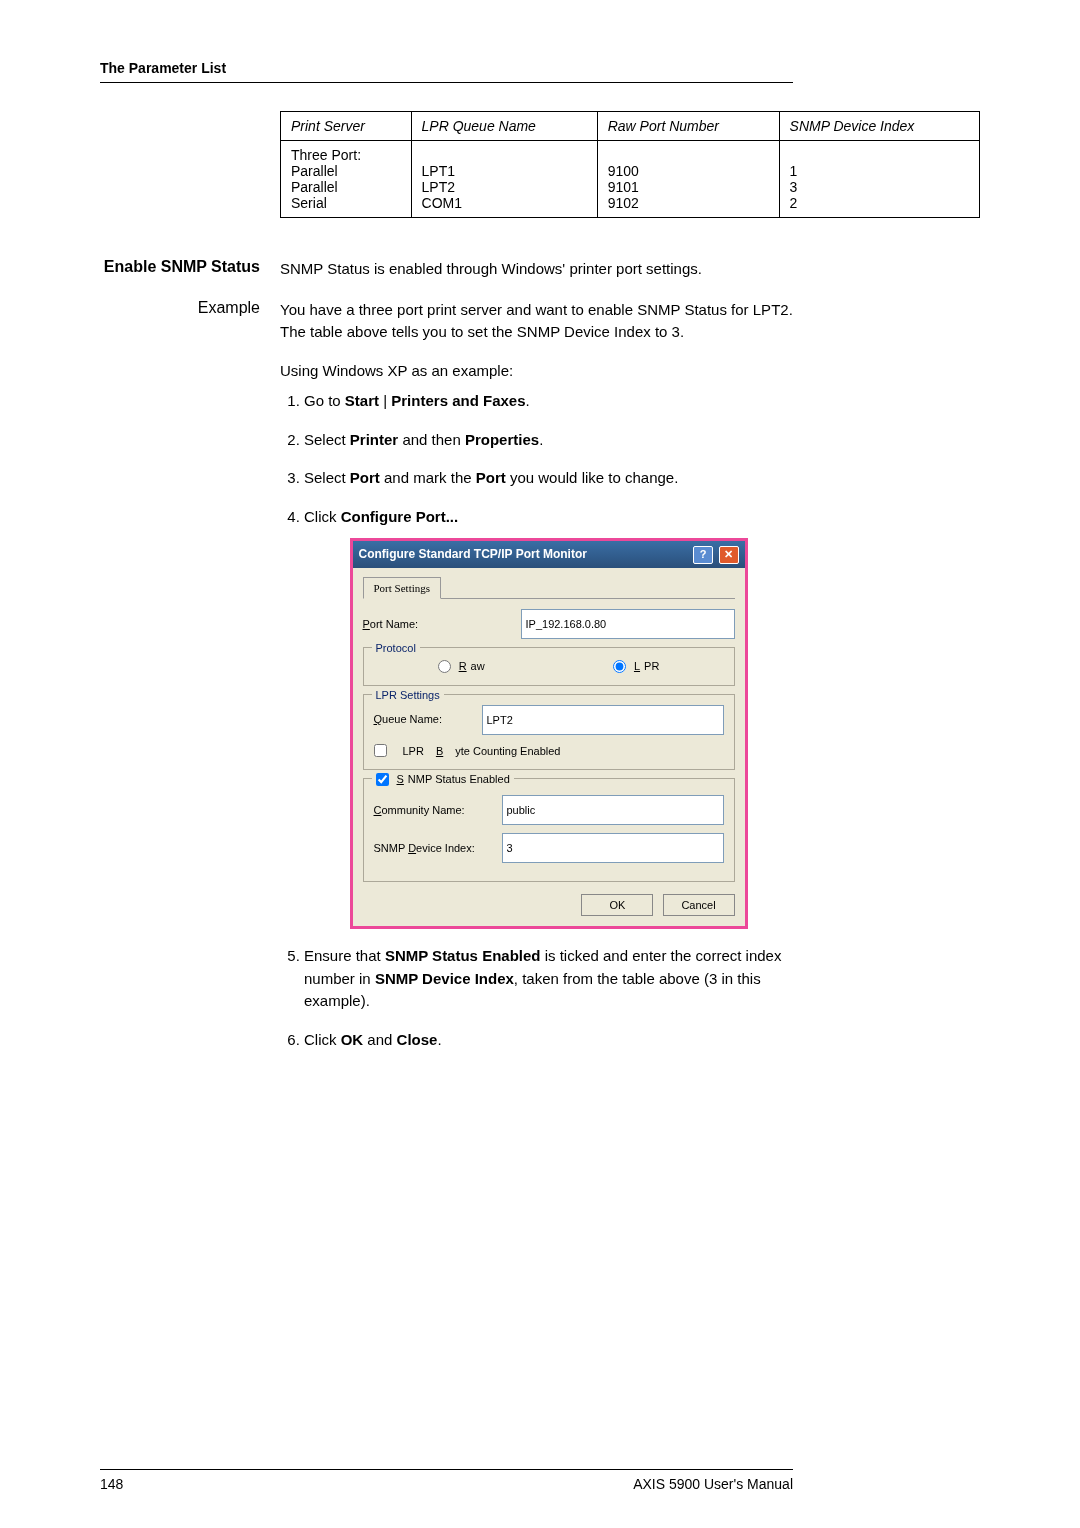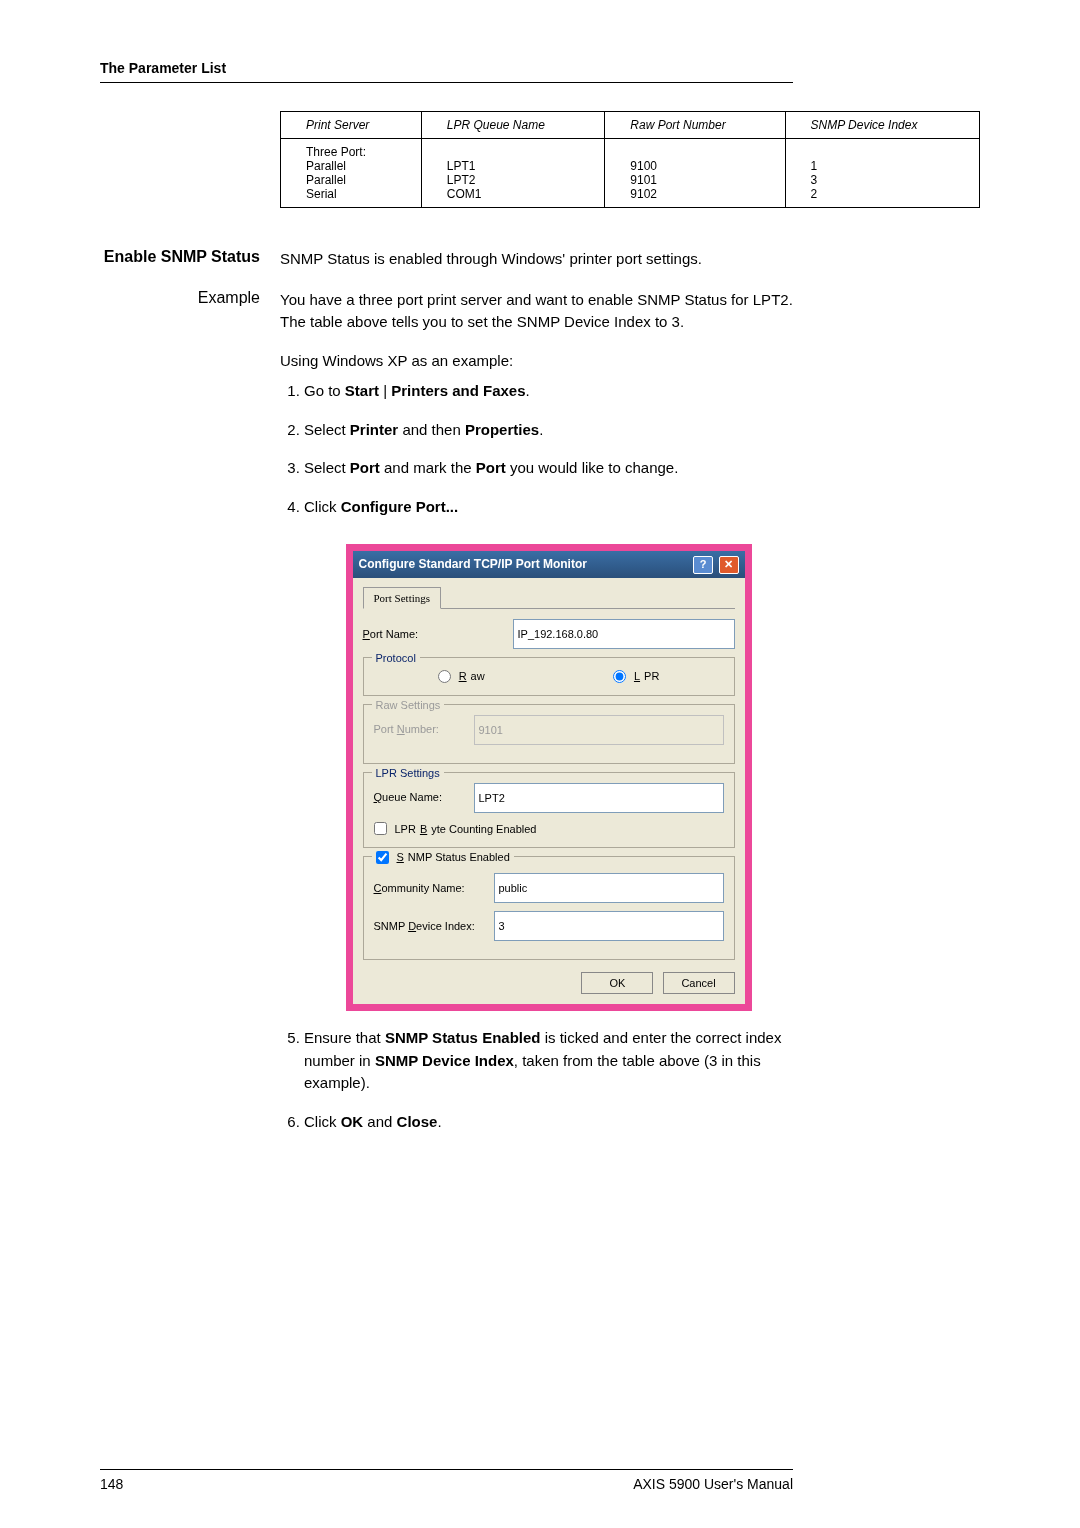--- a/index.html
+++ b/index.html
@@ -29,22 +29,22 @@
     margin: 0 0 28px 0;
   }
   .data-table {
     margin-left: 180px;
     width: 700px;
     border-collapse: collapse;
     margin-bottom: 40px;
   }
   .data-table th, .data-table td {
     border: 1px solid #000;
-    font-size: 12px;
-    padding: 6px 25px;
+    font-size: 14px;
+    padding: 6px 10px;
     text-align: left;
     vertical-align: top;
   }
   .data-table th {
     font-weight: 400;
     font-style: italic;
   }
   .block {
     display: flex;
     margin-bottom: 18px;
@@ -74,25 +74,24 @@
     margin-bottom: 16px;
   }
   .bold { font-weight: 700; }
   .dialog-wrap {
     display: flex;
     justify-content: center;
     margin: 10px 0 16px 0;
   }
   .dlg {
     width: 392px;
-    border: 7px solid #ec4899;
+    border: 3px solid #ec4899;
     font-family: Tahoma, Arial, sans-serif;
     font-size: 11px;
     background: #ece9d8;
-    margin-top: 16px;
   }
   .dlg-title {
     background: linear-gradient(#3a6ea5, #2a4f7a);
     color: #fff;
     font-weight: 700;
     font-size: 12px;
     padding: 4px 6px;
     display: flex;
     justify-content: space-between;
     align-items: center;
@@ -126,20 +125,21 @@
     border-bottom: 1px solid #ece9d8;
     padding: 2px 10px;
     position: relative;
     top: 1px;
     font-family: Liberation Serif, serif;
   }
   .form-row {
     display: flex;
     align-items: center;
     margin-bottom: 8px;
+    gap: 8px;
   }
   .form-row label {
     width: 150px;
   }
   .underline { text-decoration: underline; }
   .txt {
     flex: 1;
     background: #fff;
     border: 1px solid #7f9db9;
     height: 18px;
@@ -305,35 +305,28 @@
                         <span>aw</span>
                       </label>
                     <label>
                         <input type="radio" name="proto" checked="" style="">
                         <span class="underline">L</span>
                         <span>PR</span>
                       </label>
                   </div>
                 </div>
 
-                <div class="groupbox disabled">
-                  <span class="legend">Raw Settings</span>
-                  <div class="form-row">
-                    <label style="width:100px"><span>Port </span><span class="underline">N</span><span>umber:</span></label>
-                    <input class="txt disabled" type="text" disabled="" value="9101" style="">
-                  </div>
-                </div>
 
                 <div class="groupbox">
                   <span class="legend">LPR Settings</span>
                   <div class="form-row">
                     <label style="width:100px"><span class="underline">Q</span><span>ueue Name:</span></label>
                     <input class="txt" type="text" value="LPT2" style="">
                   </div>
-                  <label style="display:flex;align-items:center;gap:4px">
+                  <label style="display:flex;align-items:center;gap:12px">
                     <input type="checkbox" style="">
                     <span>LPR </span>
                       <span class="underline">B</span>
                       <span>yte Counting Enabled</span>
                   </label>
                 </div>
 
                 <div class="groupbox">
                   <span class="legend" style="color:#000">
                     <label style="display:flex;align-items:center;gap:4px">

